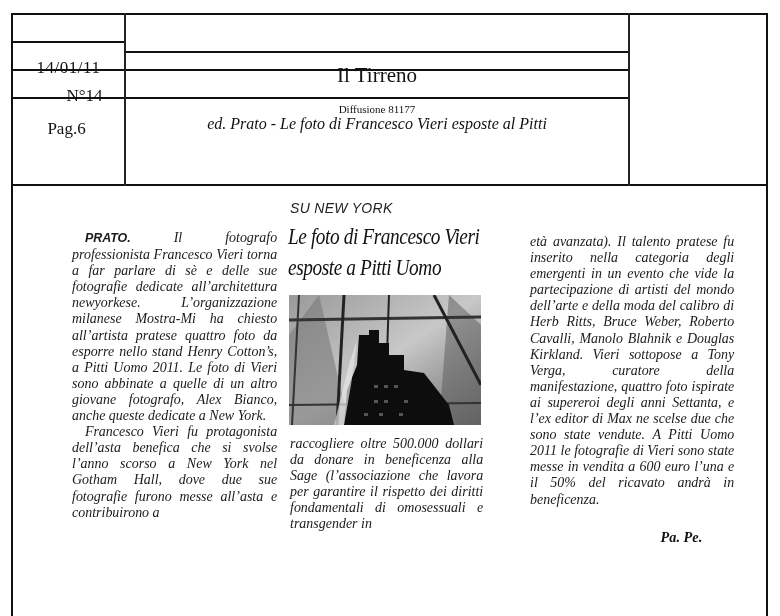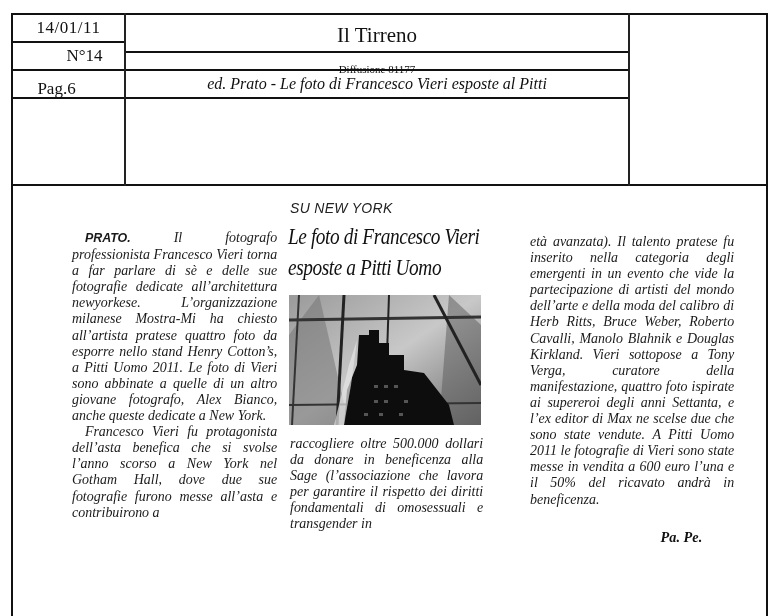--- a/index.html
+++ b/index.html
@@ -1,27 +1,27 @@
 <!DOCTYPE html>
 <html><head>
 <meta charset="utf-8">
 <style>
   html, body { margin: 0; padding: 0; background: #ffffff; }
   body { width: 780px; height: 616px; position: relative; overflow: hidden; font-family: "Liberation Serif", serif; color: #111; }
 
   .frame { position: absolute; left: 11px; top: 13px; width: 757px; height: 610px; border-left: 2px solid #111; border-right: 2px solid #111; border-top: 2px solid #111; box-sizing: border-box; }
 
   
-  .cell { position: absolute; box-sizing: border-box; display: flex; align-items: center; justify-content: center; }
+  .cell { position: absolute; box-sizing: border-box; display: flex; align-items: center; justify-content: center; margin-top: 40px; }
   .hline { position: absolute; background: #111; height: 2px; }
   .vline { position: absolute; background: #222; width: 2px; }
 
   .date { left: 13px; top: 15px; width: 111px; height: 26px; font-size: 17px; letter-spacing: 0.5px; }
   .num  { left: 13px; top: 43px; width: 111px; height: 26px; font-size: 17px; padding-left: 32px; }
-  .page { left: 1px; top: 71px; width: 111px; height: 36px; font-size: 17px; text-align: center; }
+  .page { left: 11px; top: 71px; width: 111px; height: 36px; font-size: 17px; text-align: center; }
   .paper { left: 126px; top: 15px; width: 502px; height: 36px; font-size: 21px; font-weight: normal; padding-top: 4px; }
   .diff  { left: 126px; top: 53px; width: 502px; height: 32px; font-size: 11px; }
   .subj  { left: 126px; top: 71px; width: 502px; height: 26px; font-size: 16px; font-style: italic; }
 
   
   .article { position: absolute; left: 60px; top: 195px; width: 660px; height: 360px; font-style: italic; }
   .col { position: absolute; font-family: "Liberation Serif", serif; font-size: 15.2px; line-height: 16.1px; text-align: justify; color: #1a1a1a; transform: scaleX(0.92); transform-origin: left top; }
   .col p { margin: 0; }
   .col1 { left: 12px; top: 34px; width: 223px; }
   .col2 { left: 230px; top: 240px; width: 210px; }

